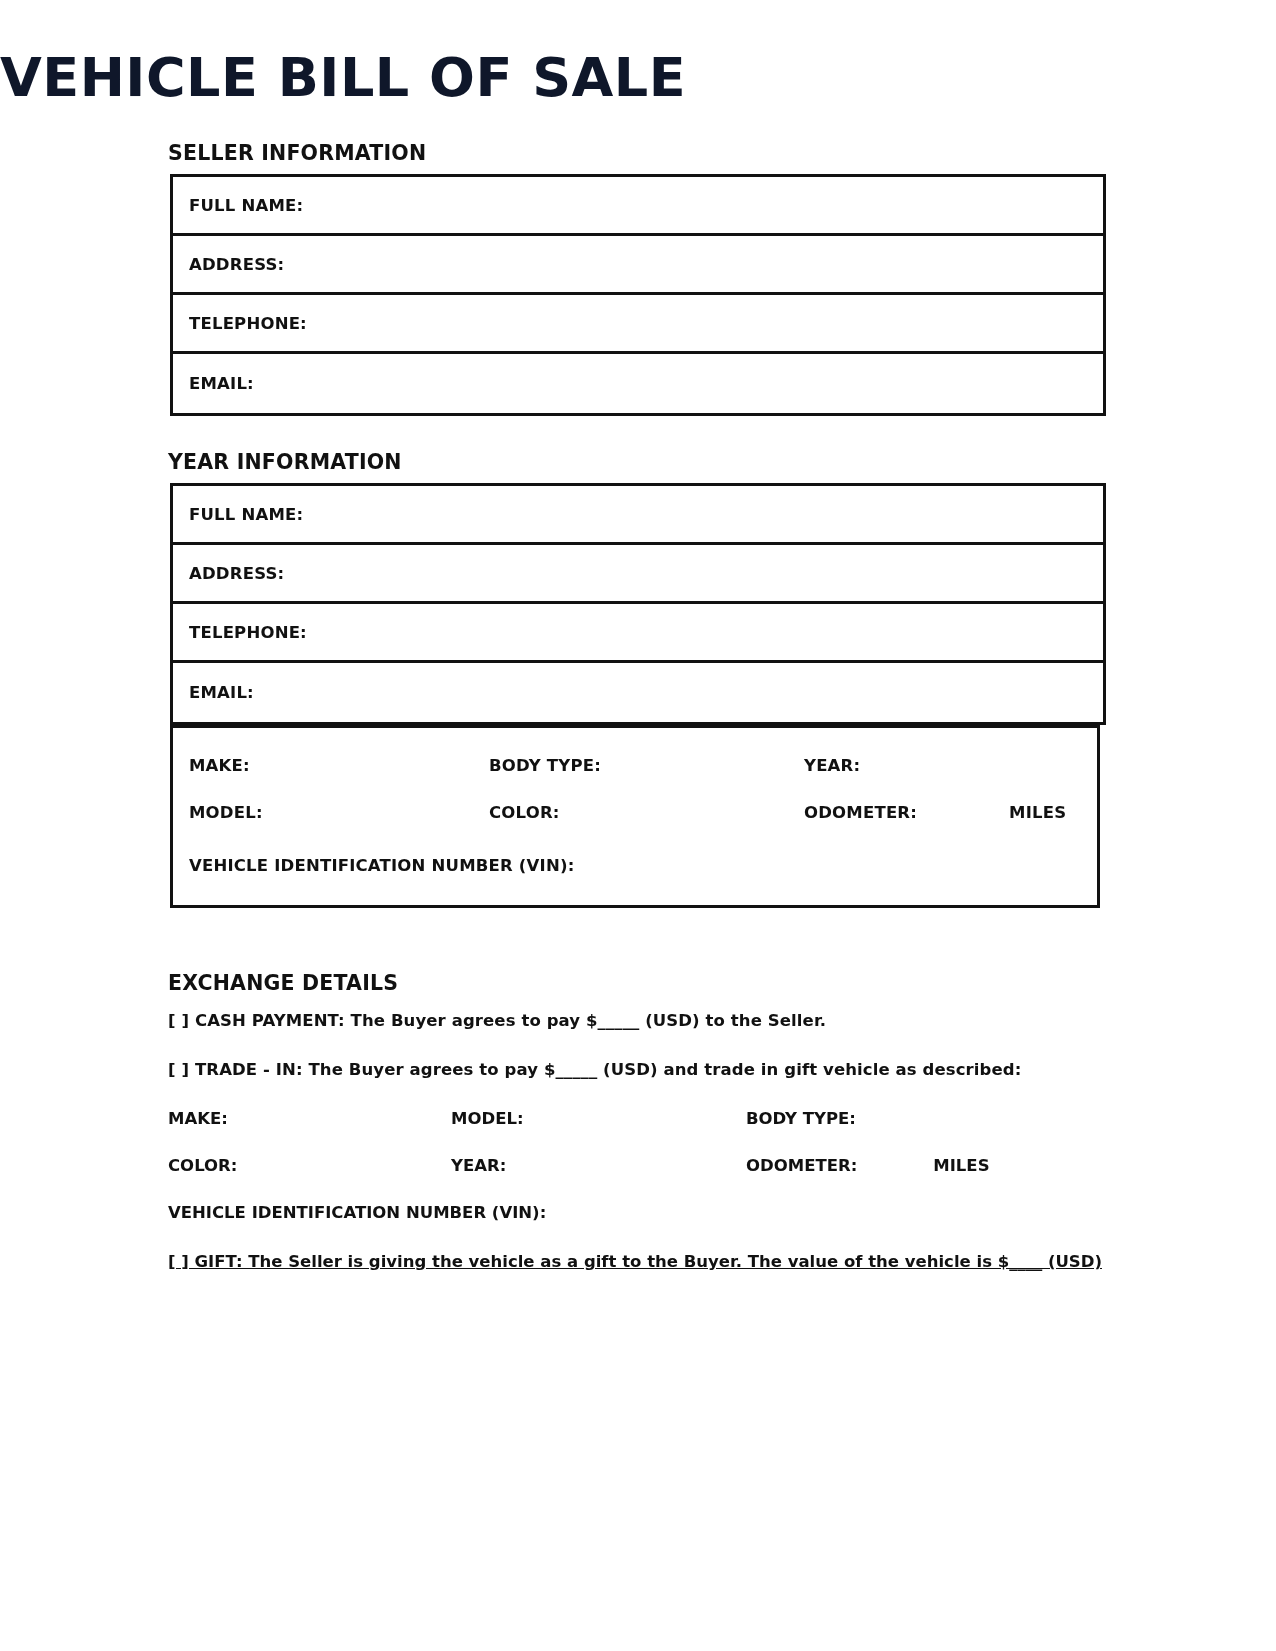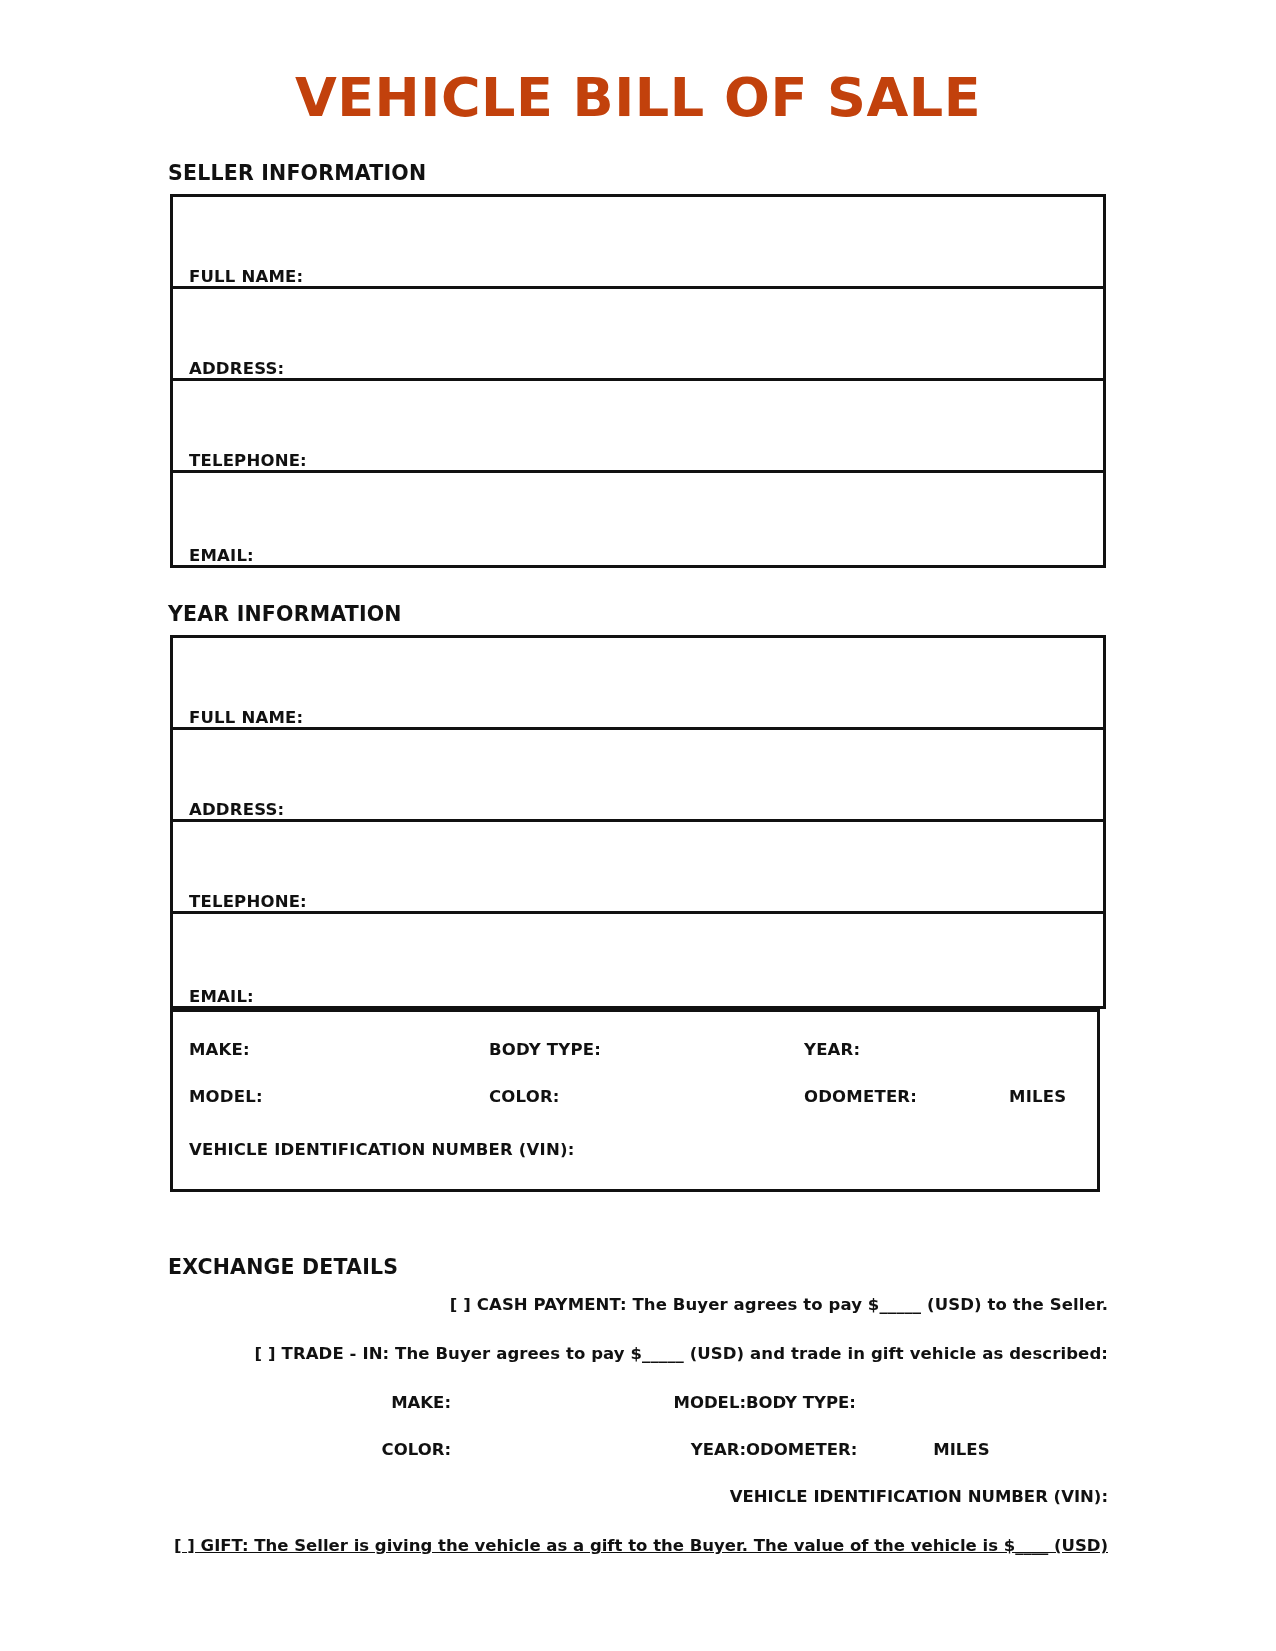--- a/index.html
+++ b/index.html
@@ -16,27 +16,26 @@
     overflow: hidden;
   }
   .page {
     width: 1276px;
     height: 1651px;
     box-sizing: border-box;
     padding: 0;
     position: relative;
   }
   .doc-title {
-    text-align: center;
     font-size: 54px;
     font-weight: bold;
     letter-spacing: 0.5px;
-    margin: 68px 0 0 0;
+    margin: 48px 0 0 0;
     line-height: 1.1;
-    color: #c2410c;
+    color: #0f172a;
   }
   .content {
     margin: 0 auto;
     width: 940px;
     padding-left: 0;
   }
   .section-heading {
     font-size: 20.5px;
     font-weight: bold;
     color: #111111;
@@ -46,24 +45,23 @@
   .box-table {
     border: 3px solid #111111;
     border-collapse: collapse;
     width: 930px;
     margin-left: 2px;
   }
   .box-table .row {
     border-bottom: 3px solid #111111;
     height: 59px;
     display: flex;
-    align-items: flex-end;
+    align-items: center;
     padding-left: 16px;
     box-sizing: border-box;
-    margin-top: 33px;
   }
   .box-table .row:last-child {
     border-bottom: none;
   }
   .field-label {
     font-size: 16.5px;
     font-weight: bold;
     letter-spacing: 0.2px;
   }
   .vehicle-box {
@@ -84,21 +82,20 @@
   .veh-col-1 { width: 300px; }
   .veh-col-2 { width: 315px; }
   .veh-col-3 { flex: 1; display: flex; align-items: baseline; }
   .veh-col-3 .units { margin-left: 92px; }
   .vin-row {
     margin-top: 34px;
     margin-bottom: 10px;
   }
   .exchange-block {
     margin-top: 16px;
-    text-align: right;
   }
   .ex-line {
     font-size: 16.5px;
     font-weight: bold;
     margin: 0 0 30px 0;
     letter-spacing: 0.1px;
   }
   .ex-grid-row {
     display: flex;
     margin: 0 0 28px 0;

